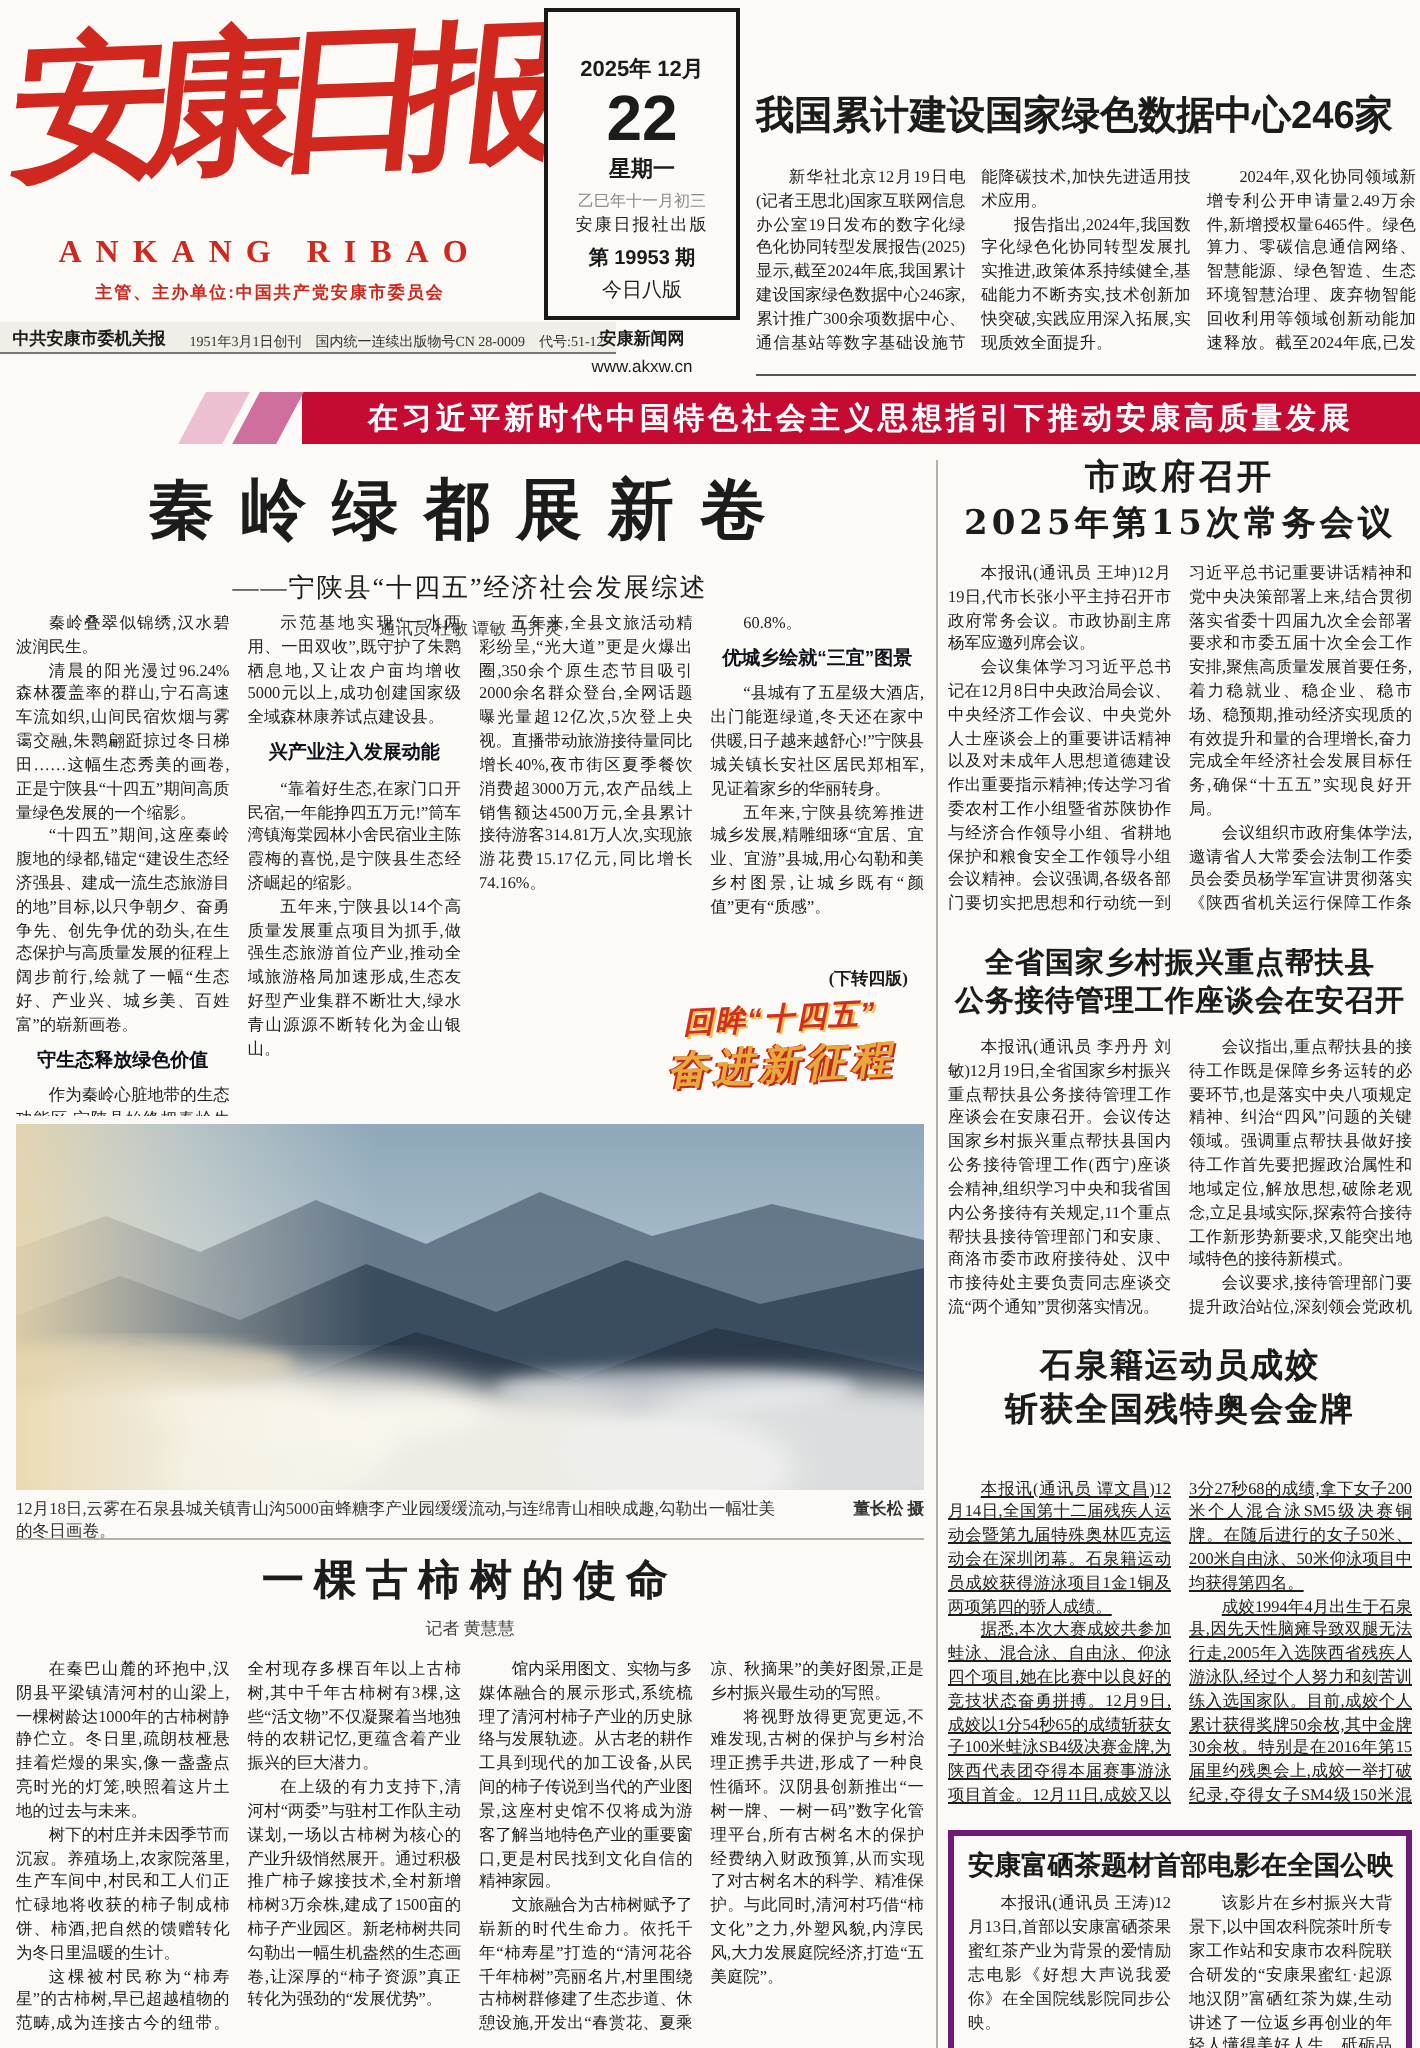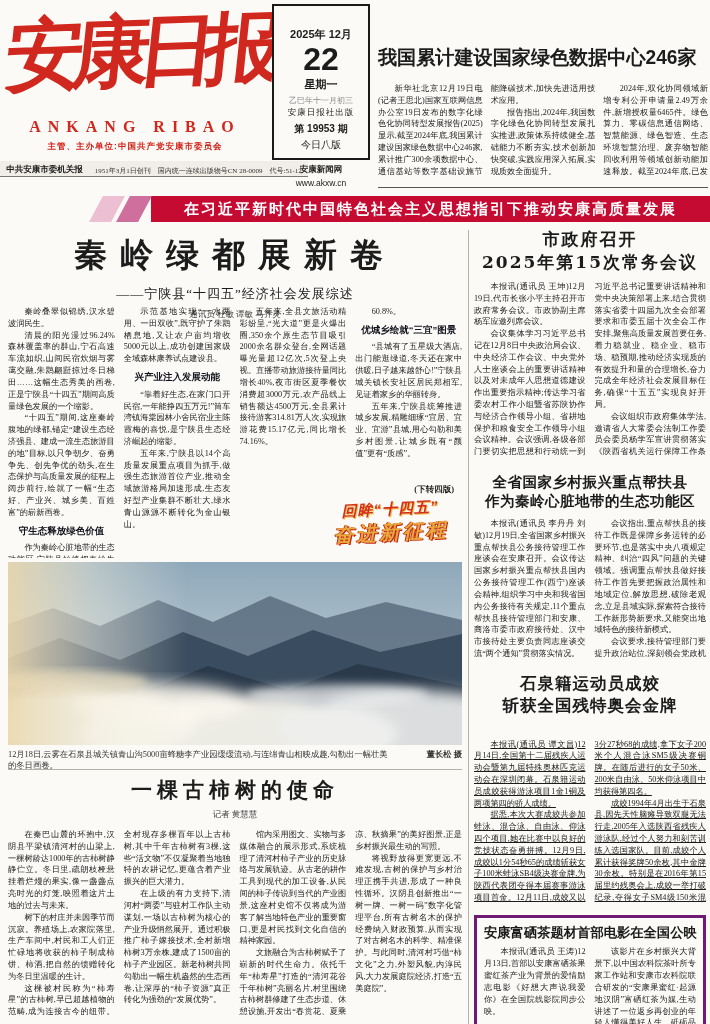--- a/index.html
+++ b/index.html
@@ -241,21 +241,21 @@
       <div class="cols body-text">
           <p>本报讯(通讯员 王坤)12月19日,代市长张小平主持召开市政府常务会议。市政协副主席杨军应邀列席会议。</p>
           <p>会议集体学习习近平总书记在12月8日中央政治局会议、中央经济工作会议、中央党外人士座谈会上的重要讲话精神以及对未成年人思想道德建设作出重要指示精神;传达学习省委农村工作小组暨省苏陕协作与经济合作领导小组、省耕地保护和粮食安全工作领导小组会议精神。会议强调,各级各部门要切实把思想和行动统一到习近平总书记重要讲话精神和党中央决策部署上来,结合贯彻落实省委十四届九次全会部署要求和市委五届十次全会工作安排,聚焦高质量发展首要任务,着力稳就业、稳企业、稳市场、稳预期,推动经济实现质的有效提升和量的合理增长,奋力完成全年经济社会发展目标任务,确保“十五五”实现良好开局。</p>
           <p>会议组织市政府集体学法,邀请省人大常委会法制工作委员会委员杨学军宣讲贯彻落实《陕西省机关运行保障工作条例》作专题辅导。会议要求,各级各部门要树牢习惯过紧日子思想,落实勤俭办一切事业要求,抓好《条例》贯彻实施,进一步规范机关运行保障,深入推进公务餐、公物仓等改革,切实加强国有资产盘活利用,持续深化机关事务法治化、数字化、标准化融合发展,着力促进节约型机关和效能型政府建设。</p>
         </div>
     </div>
 
     <div class="rail-art reception">
       <h2 class="h-hei">
         <span>全省国家乡村振兴重点帮扶县</span><br>
-        <span>作为秦岭心脏地带的生态功能区</span>
+        <span>公务接待管理工作座谈会在安召开</span>
       </h2>
       <div class="cols body-text">
           <p>本报讯(通讯员 李丹丹 刘敏)12月19日,全省国家乡村振兴重点帮扶县公务接待管理工作座谈会在安康召开。会议传达国家乡村振兴重点帮扶县国内公务接待管理工作(西宁)座谈会精神,组织学习中央和我省国内公务接待有关规定,11个重点帮扶县接待管理部门和安康、商洛市委市政府接待处、汉中市接待处主要负责同志座谈交流“两个通知”贯彻落实情况。</p>
           <p>会议指出,重点帮扶县的接待工作既是保障乡务运转的必要环节,也是落实中央八项规定精神、纠治“四风”问题的关键领域。强调重点帮扶县做好接待工作首先要把握政治属性和地域定位,解放思想,破除老观念,立足县域实际,探索符合接待工作新形势新要求,又能突出地域特色的接待新模式。</p>
           <p>会议要求,接待管理部门要提升政治站位,深刻领会党政机关带头过紧日子的明确要求,厉行勤俭节约,切实将中央和省委有关规定落到实处;转变思想观念,立足帮扶县定位,探索“有特色、省成本”的接待新模式;严格执行规定,认真落实公函制度、费用交纳等刚性要求,杜绝超标准、搞变通的行为;完善制度措施,细化落实接待标准、经费管理等实操细则,形成闭环管理。</p>
         </div>
     </div>
 
     <div class="rail-art athlete">
       <h2 class="h-hei">

